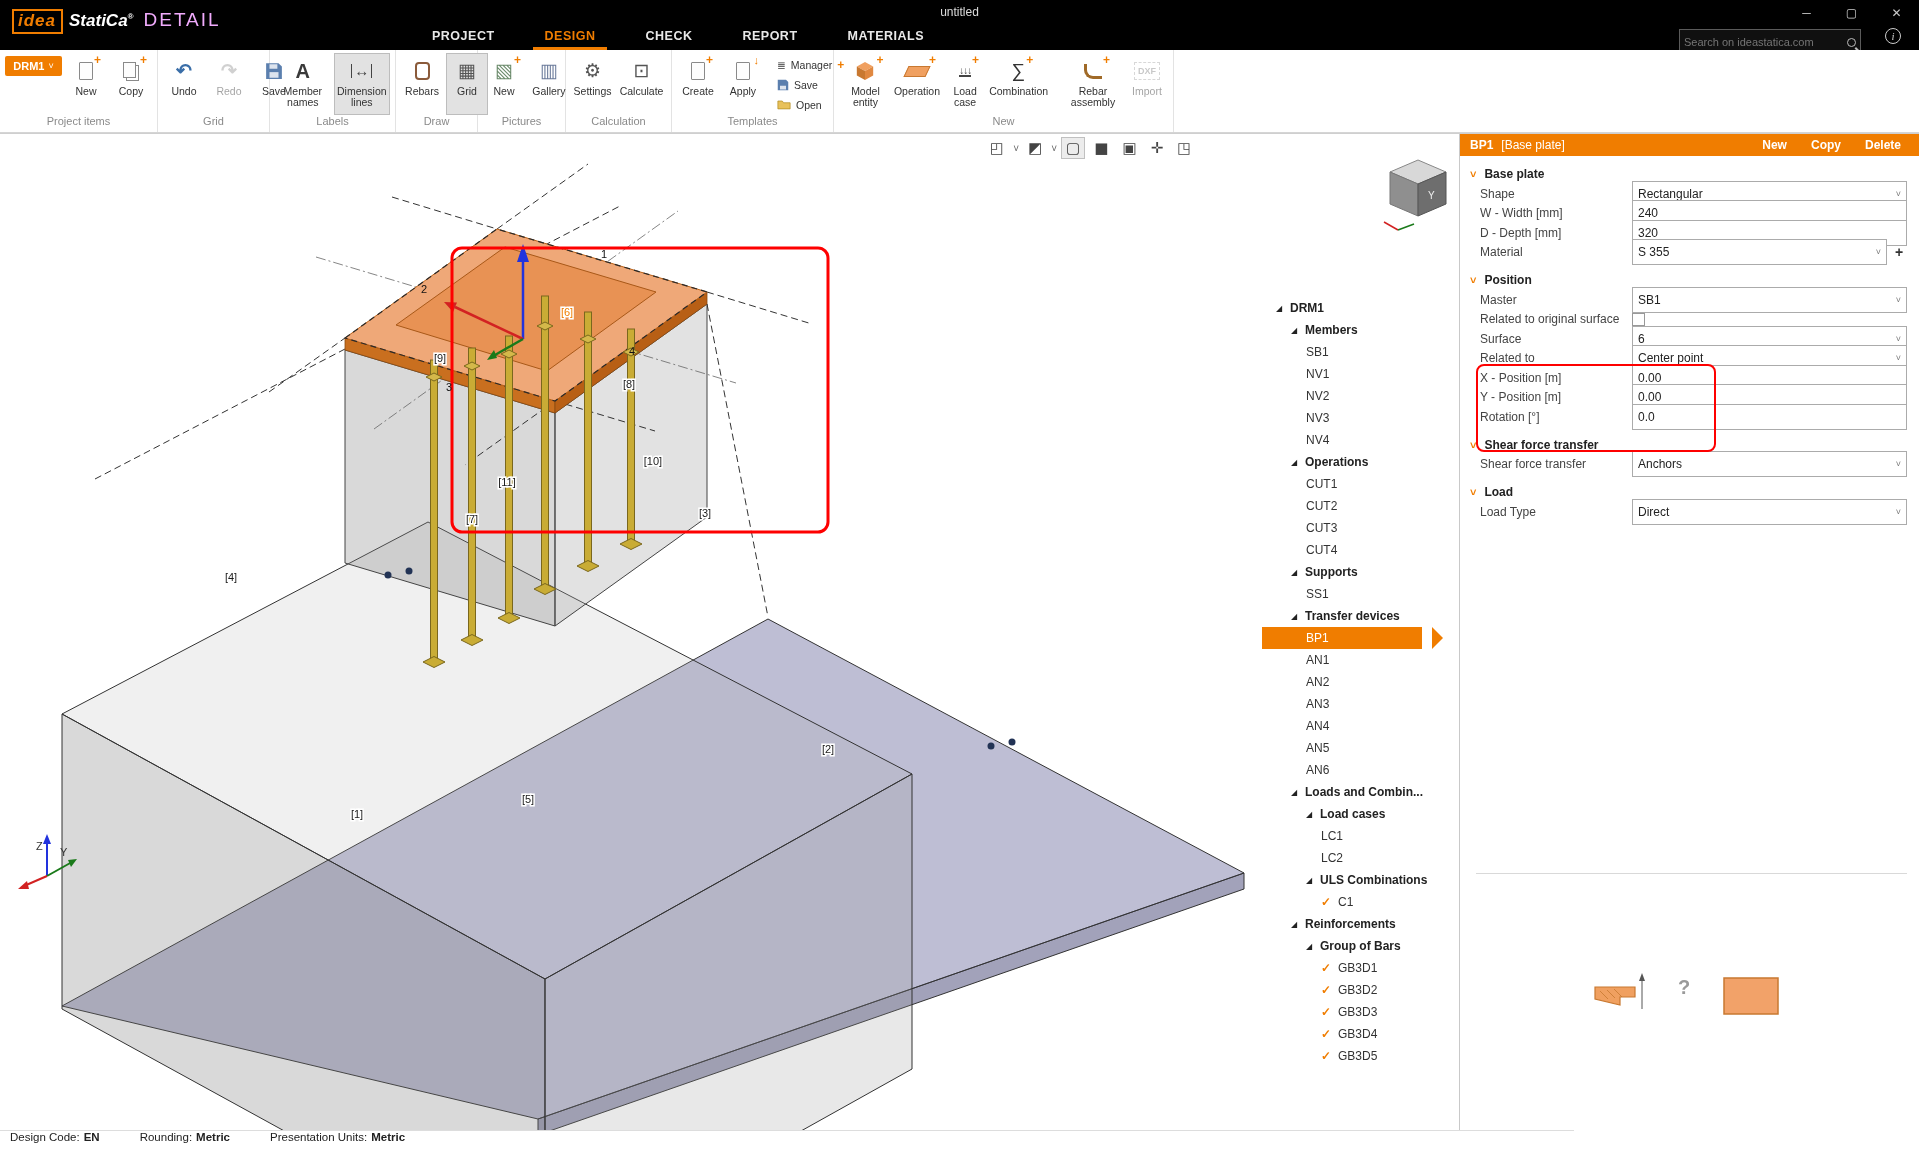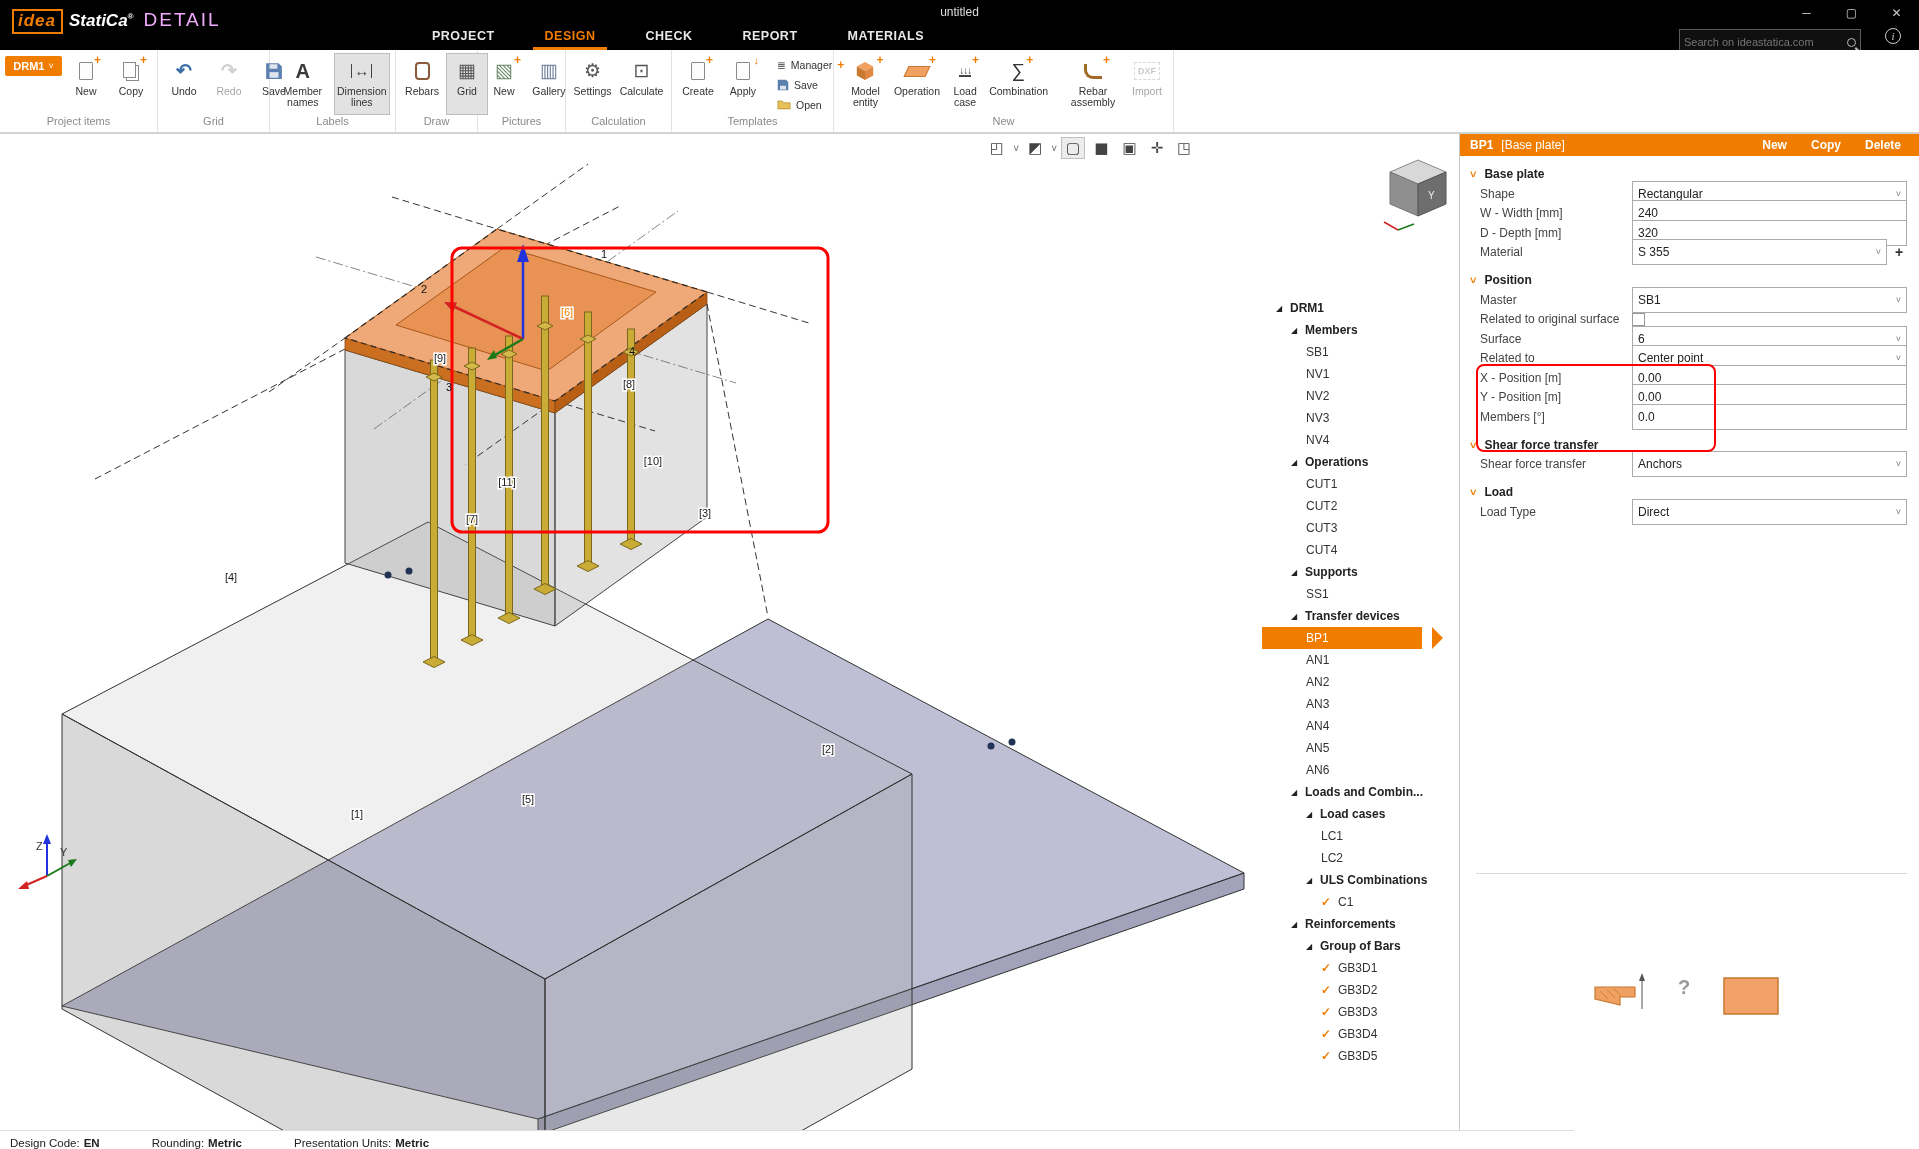--- a/index.html
+++ b/index.html
@@ -94,21 +94,21 @@
   .ctl-box { flex:1; height:17px; border:1px solid #ababab; background:#fff; display:flex; align-items:center; justify-content:space-between; padding:12px 5px; font-size:12px; color:#222; }
   .ctl-box .dd { color:#777; font-size:9px; }
   .cb { width:13px; height:13px; border:1px solid #999; background:#fff; }
   .plus-btn { width:16px; text-align:center; font-size:14px; font-weight:bold; color:#333; margin-left:4px; }
   #props-red-box { position:absolute; left:16px; top:230px; width:240px; height:88px; border:2.5px solid #fe0000; border-radius:8px; pointer-events:none; }
   #props-divider { position:absolute; left:16px; right:12px; top:739px; height:1px; background:#d9d9d9; }
   #props-footer { position:absolute; left:0; top:830px; width:460px; height:70px; }
   #props-footer .q { position:absolute; left:218px; top:12px; font-size:20px; font-weight:bold; color:#9a9a9a; }
 
   
-  #statusbar { position:absolute; left:0; top:1130px; width:1574px; height:19px; background:#fff; border-top:1px solid #ddd; display:flex; align-items:flex-end; gap:52px; padding-left:10px; font-size:11.5px; color:#222; }
+  #statusbar { position:absolute; left:0; top:1130px; width:1574px; height:19px; background:#fff; border-top:1px solid #ddd; display:flex; align-items:flex-start; gap:40px; padding-left:10px; font-size:11.5px; color:#222; }
   #statusbar b { font-weight:bold; margin-left:4px; }
 
   
   .mk { font:11px "Liberation Sans",sans-serif; paint-order:stroke; stroke:#ffffff; stroke-width:3px; fill:#1a1a1a; text-anchor:middle; }
   .mk-active { fill:#F07D00; }
   .edge-num { font:11px "Liberation Sans",sans-serif; fill:#111; text-anchor:middle; }
   .ax-label { font:11px "Liberation Sans",sans-serif; fill:#333; }
   .cube-label { font:10px "Liberation Sans",sans-serif; fill:#eee; }
 </style>
 </head>
@@ -719,21 +719,21 @@
         </div>
       <div class="prow">
           <span class="plabel">Y - Position [m]</span>
         <span class="pctl">
             <span class="ctl-box">
               <span>0.00</span>
             </span>
           </span>
         </div>
       <div class="prow">
-          <span class="plabel">Members [°]</span>
+          <span class="plabel">Rotation [°]</span>
         <span class="pctl">
             <span class="ctl-box">
               <span>0.0</span>
             </span>
           </span>
         </div>
     </div>
 
     <div class="psec">
       <div class="psec-h">

